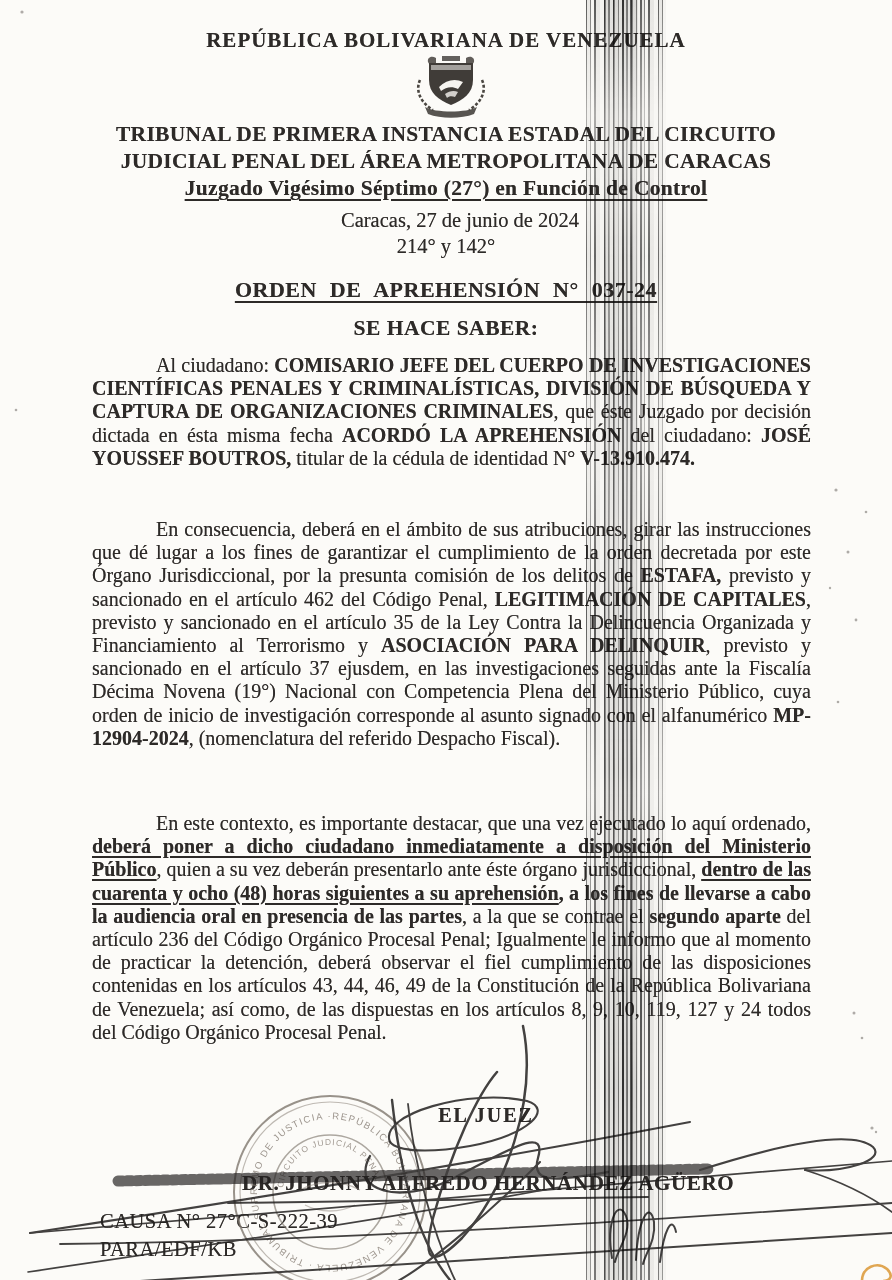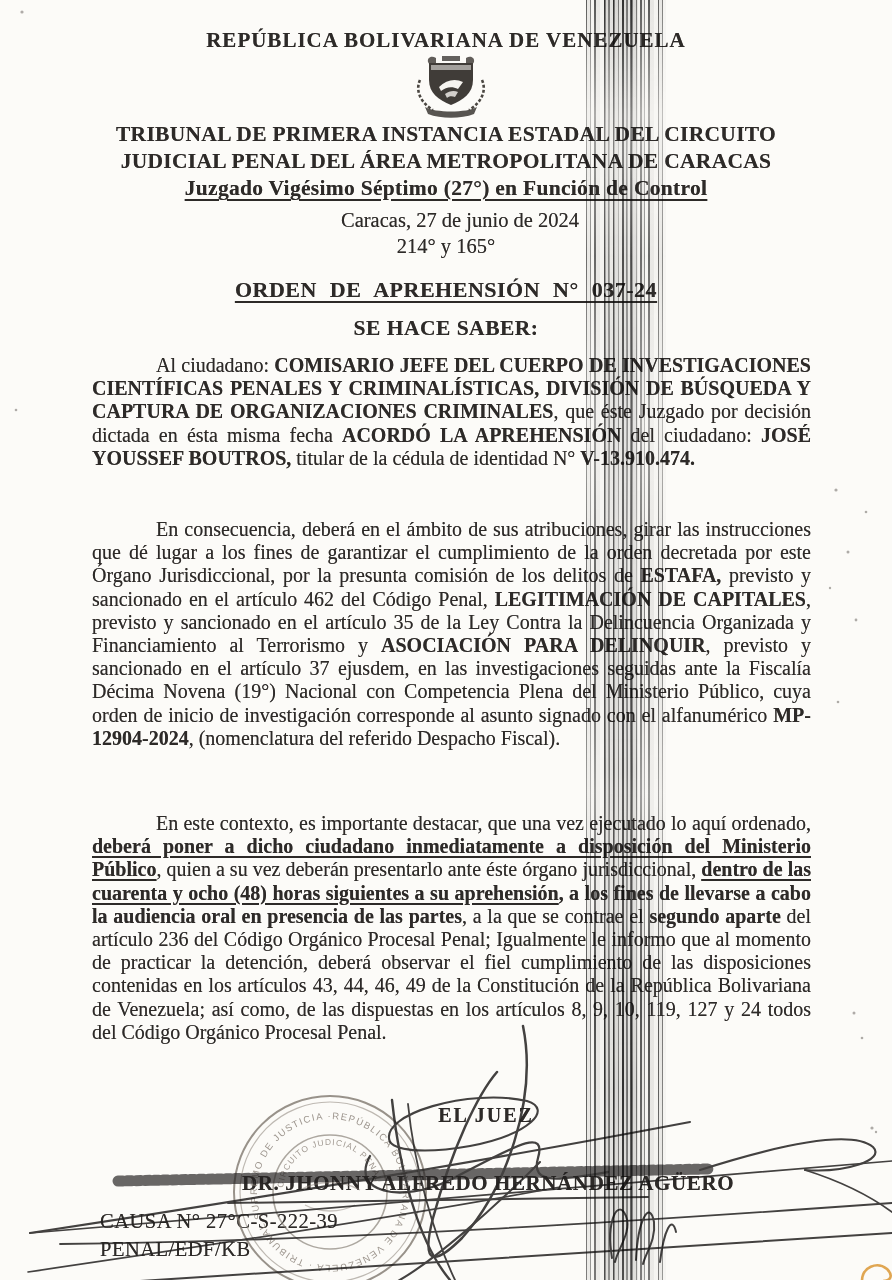--- a/index.html
+++ b/index.html
@@ -86,34 +86,34 @@
     <path d="M8,26 c-5,11 1,23 13,30" fill="none" stroke="#4a4641" stroke-width="2.6" stroke-dasharray="3 2"></path>
     <path d="M70,26 c5,11 -1,23 -13,30" fill="none" stroke="#4a4641" stroke-width="2.6" stroke-dasharray="3 2"></path>
     <path d="M13,53 c10,6 42,6 52,0 l-3,7 c-13,5 -33,5 -46,0 z" fill="#46423e" opacity=".9"></path>
   </svg>
 
   <div class="center trib txt" style="top:121px;">TRIBUNAL DE PRIMERA INSTANCIA ESTADAL DEL CIRCUITO</div>
   <div class="center trib txt" style="top:148px;">JUDICIAL PENAL DEL ÁREA METROPOLITANA DE CARACAS</div>
   <div class="center trib txt u2" style="top:175px;">Juzgado Vigésimo Séptimo (27°) en Función de Control</div>
 
   <div class="center dateline txt" style="top:207px; padding-left:14px;">Caracas, 27 de junio de 2024</div>
-  <div class="center dateline txt" style="top:233px;">214° y 165°</div>
+  <div class="center dateline txt" style="top:233px;">214° y 142°</div>
 
   <div class="center title1 txt u2" style="top:277px;">ORDEN DE APREHENSIÓN N° 037-24</div>
   <div class="center title2 txt" style="top:316px;">SE HACE SABER:</div>
 
   <div class="para" style="top:354px;"><span>Al ciudadano: </span><span class="b">COMISARIO JEFE DEL CUERPO DE INVESTIGACIONES CIENTÍFICAS PENALES Y CRIMINALÍSTICAS, DIVISIÓN DE BÚSQUEDA Y CAPTURA DE ORGANIZACIONES CRIMINALES</span><span>, que éste Juzgado por decisión dictada en ésta misma fecha </span><span class="b">ACORDÓ LA APREHENSIÓN</span><span> del ciudadano: </span><span class="b">JOSÉ YOUSSEF BOUTROS,</span><span> titular de la cédula de identidad N° </span><span class="b">V-13.910.474.</span></div>
   <div class="para" style="top:518px;"><span>En consecuencia, deberá en el ámbito de sus atribuciones, girar las instrucciones que dé lugar a los fines de garantizar el cumplimiento de la orden decretada por este Órgano Jurisdiccional, por la presunta comisión de los delitos de </span><span class="b">ESTAFA,</span><span> previsto y sancionado en el artículo 462 del Código Penal, </span><span class="b">LEGITIMACIÓN DE CAPITALES</span><span>, previsto y sancionado en el artículo 35 de la Ley Contra la Delincuencia Organizada y Financiamiento al Terrorismo y </span><span class="b">ASOCIACIÓN PARA DELINQUIR</span><span>, previsto y sancionado en el artículo 37 ejusdem, en las investigaciones seguidas ante la Fiscalía Décima Novena (19°) Nacional con Competencia Plena del Ministerio Público, cuya orden de inicio de investigación corresponde al asunto signado con el alfanumérico </span><span class="b">MP-12904-2024</span><span>, (nomenclatura del referido Despacho Fiscal).</span></div>
   <div class="para" style="top:812px;"><span>En este contexto, es importante destacar, que una vez ejecutado lo aquí ordenado, </span><span class="b u">deberá poner a dicho ciudadano inmediatamente a disposición del Ministerio Público</span><span>, quien a su vez deberán presentarlo ante éste órgano jurisdiccional, </span><span class="b u">dentro de las cuarenta y ocho (48) horas siguientes a su aprehensión</span><span class="b">, a los fines de llevarse a cabo la audiencia oral en presencia de las partes</span><span>, a la que se contrae el </span><span class="b">segundo aparte</span><span> del artículo 236 del Código Orgánico Procesal Penal; Igualmente le informo que al momento de practicar la detención, deberá observar el fiel cumplimiento de las disposiciones contenidas en los artículos 43, 44, 46, 49 de la Constitución de la República Bolivariana de Venezuela; así como, de las dispuestas en los artículos 8, 9, 10, 119, 127 y 24 todos del Código Orgánico Procesal Penal.</span></div>
 
   <div class="judge-label txt" style="top:1104px;">EL JUEZ</div>
   <div class="judge-name txt" style="top:1171px;">DR. JHONNY ALFREDO HERNÁNDEZ AGÜERO</div>
 
   <div class="causa txt" style="top:1210px;">CAUSA N° 27°C-S-222-39</div>
-  <div class="causa txt" style="top:1238px;">PENAL/EDF/KB</div>
+  <div class="causa txt" style="top:1238px;">PARA/EDF/KB</div>
 
   <svg class="overlay" width="892" height="1280" viewBox="0 0 892 1280">
 
     <g opacity=".78">
       <circle cx="330" cy="1192" r="96" fill="none" stroke="#7d756c" stroke-width="2"></circle>
       <circle cx="330" cy="1192" r="90" fill="none" stroke="#8a8178" stroke-width="1.2" opacity=".7"></circle>
       <circle cx="330" cy="1192" r="57" fill="none" stroke="#7d756c" stroke-width="1.6" opacity=".8"></circle>
       <path id="sealring" d="M330,1119 a73,73 0 1,1 -0.1,0" fill="none"></path>
       <text font-family="Liberation Sans, sans-serif" font-size="9.5" fill="#847b72" letter-spacing="1.4">
         <textPath href="#sealring" startOffset="2">REPÚBLICA BOLIVARIANA DE VENEZUELA · TRIBUNAL SUPREMO DE JUSTICIA ·</textPath>

